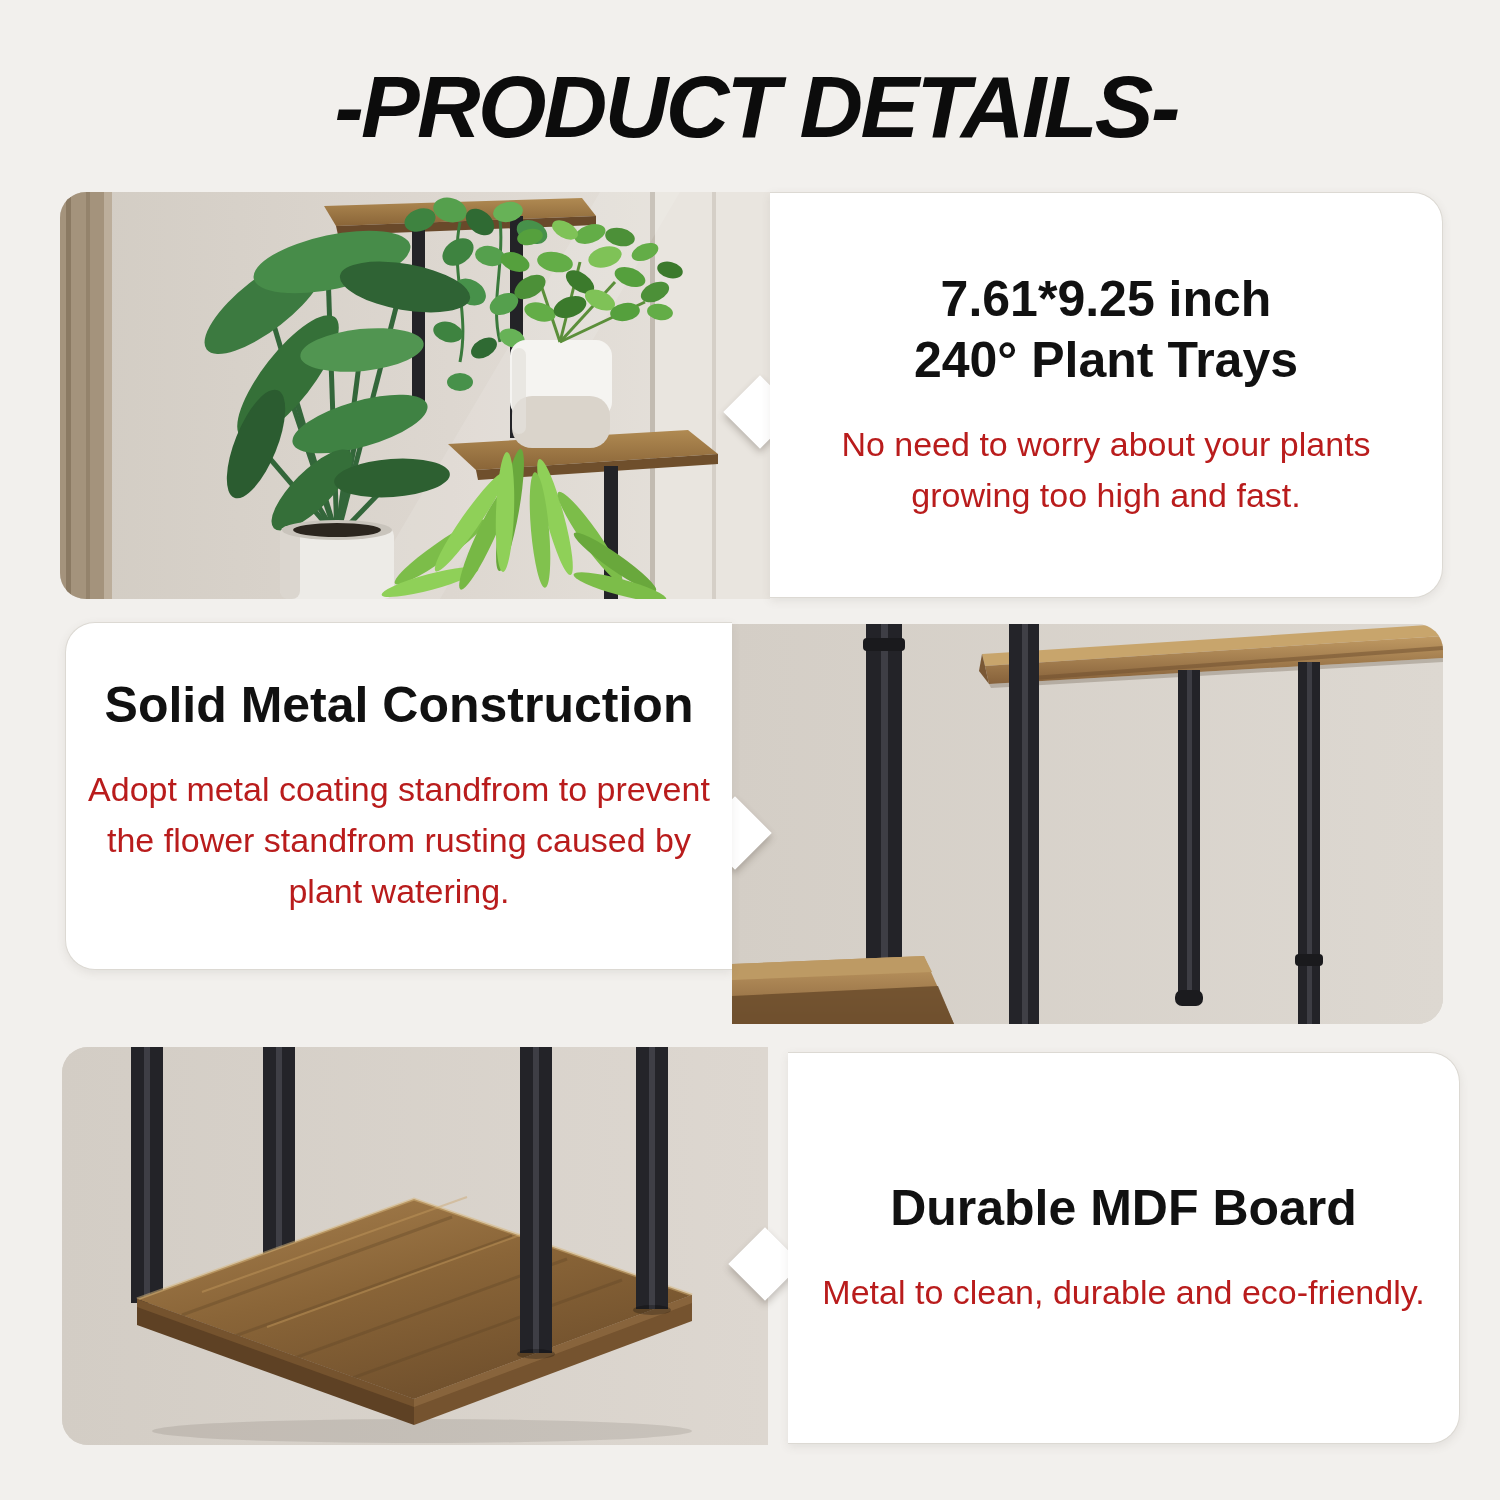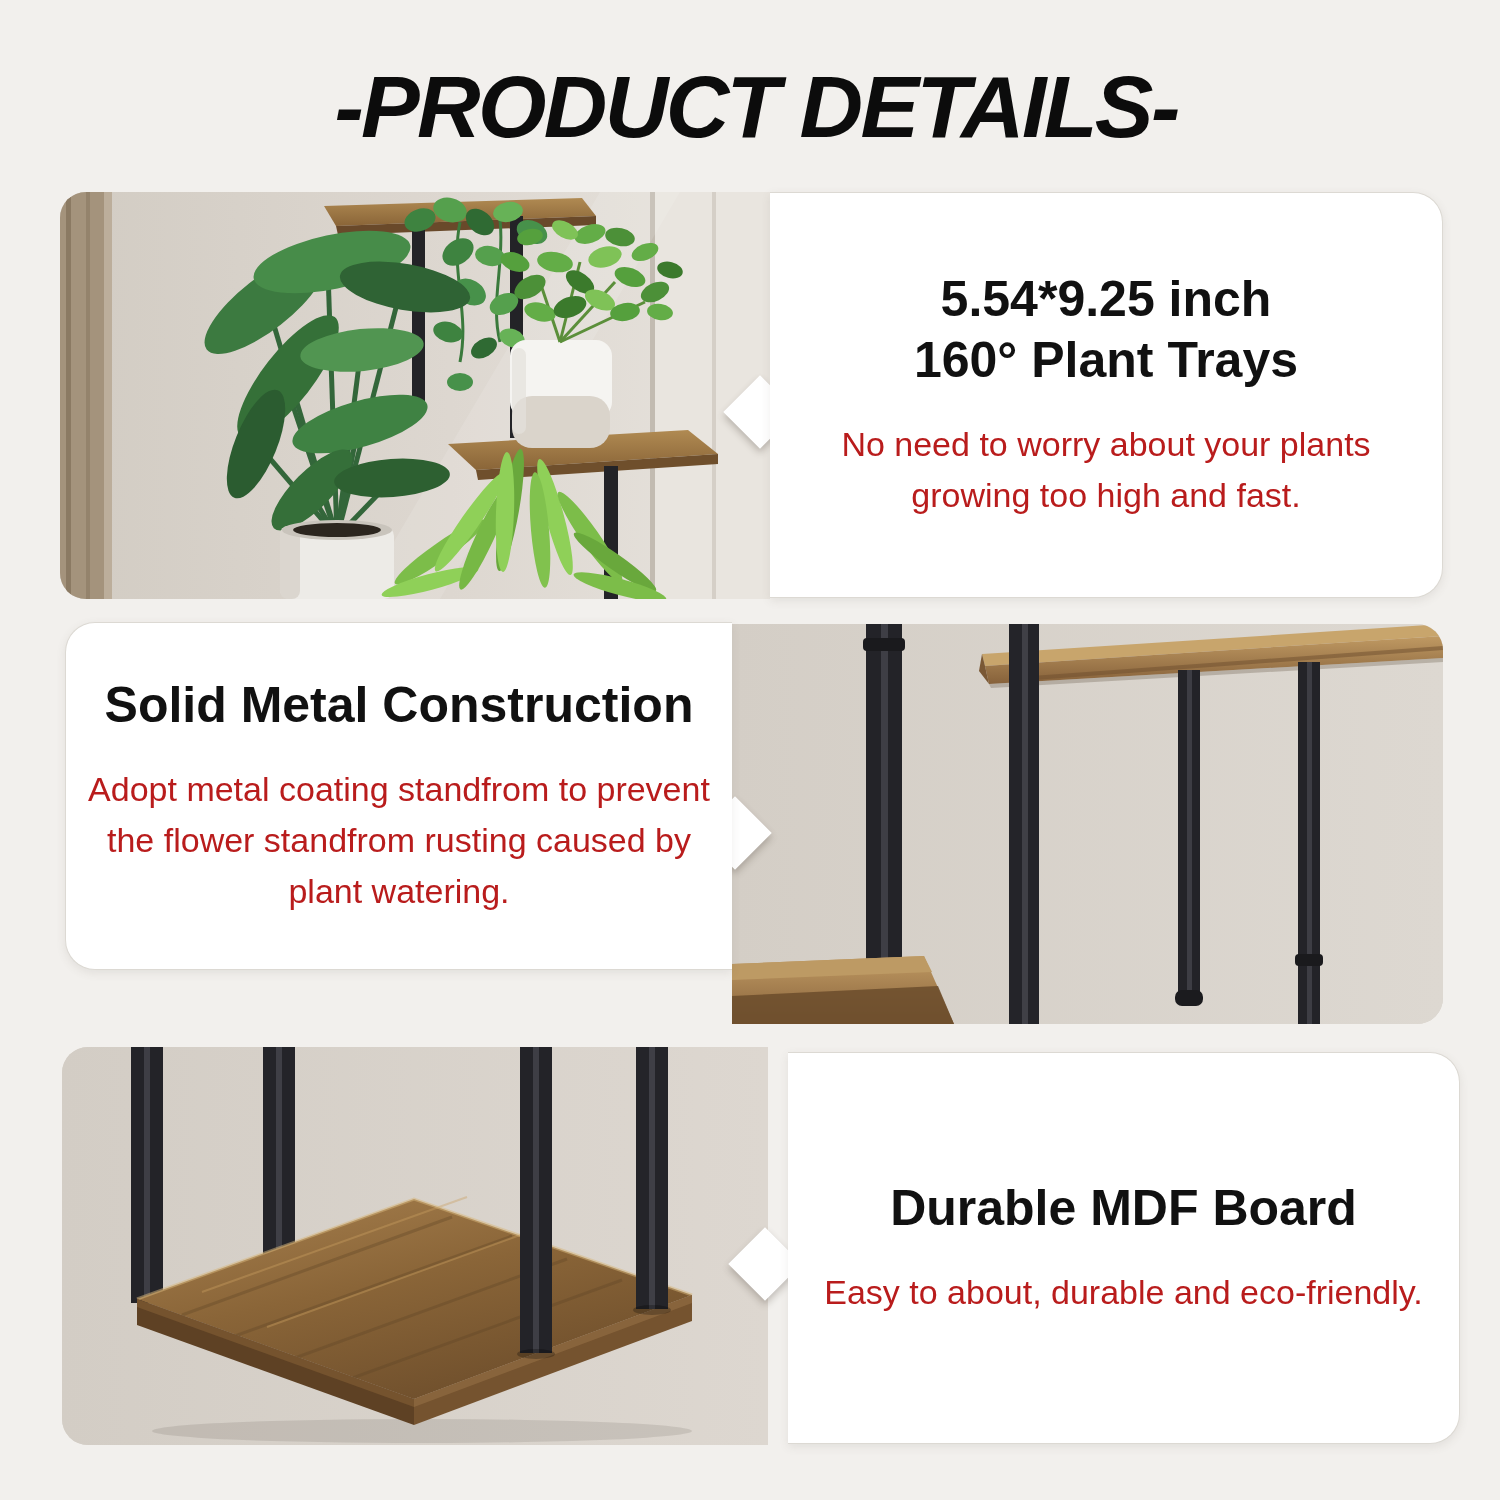--- a/index.html
+++ b/index.html
@@ -174,22 +174,22 @@
           <ellipse cx="560" cy="395" rx="48" ry="8" fill="#7cbd49" transform="rotate(15 560 395)"></ellipse>
           <ellipse cx="425" cy="345" rx="58" ry="9" fill="#77b845" transform="rotate(-65 425 345)"></ellipse>
           <ellipse cx="480" cy="338" rx="58" ry="9" fill="#81c24e" transform="rotate(85 480 338)"></ellipse>
           <ellipse cx="445" cy="320" rx="60" ry="9" fill="#8fd058" transform="rotate(-88 445 320)"></ellipse>
         </g>
       </svg>
     </div>
     <div class="pointer d1"></div>
     <div class="callout c1">
       <h2>
-        <span class="hline">5.54*9.25 inch</span>
-        <span class="hline">160° Plant Trays</span>
+        <span class="hline">7.61*9.25 inch</span>
+        <span class="hline">240° Plant Trays</span>
       </h2>
       <p>No need to worry about your plants growing too high and fast.</p>
     </div>
   </section>
 
   <section class="row row2">
     <div class="callout c2">
       <h2>
         <span class="hline">Solid Metal Construction</span>
       </h2>
@@ -282,17 +282,17 @@
         <rect x="574" y="0" width="32" height="262" fill="#242429"></rect>
         <rect x="587" y="0" width="6" height="262" fill="#46464d" opacity="0.8"></rect>
         <ellipse cx="590" cy="263" rx="19" ry="5" fill="#000000" opacity="0.25"></ellipse>
       </svg>
     </div>
     <div class="pointer d3"></div>
     <div class="callout c3">
       <h2>
         <span class="hline">Durable MDF Board</span>
       </h2>
-      <p>Easy to about, durable and eco-friendly.</p>
+      <p>Metal to clean, durable and eco-friendly.</p>
     </div>
   </section>
 
 </div>
 
 </body></html>

